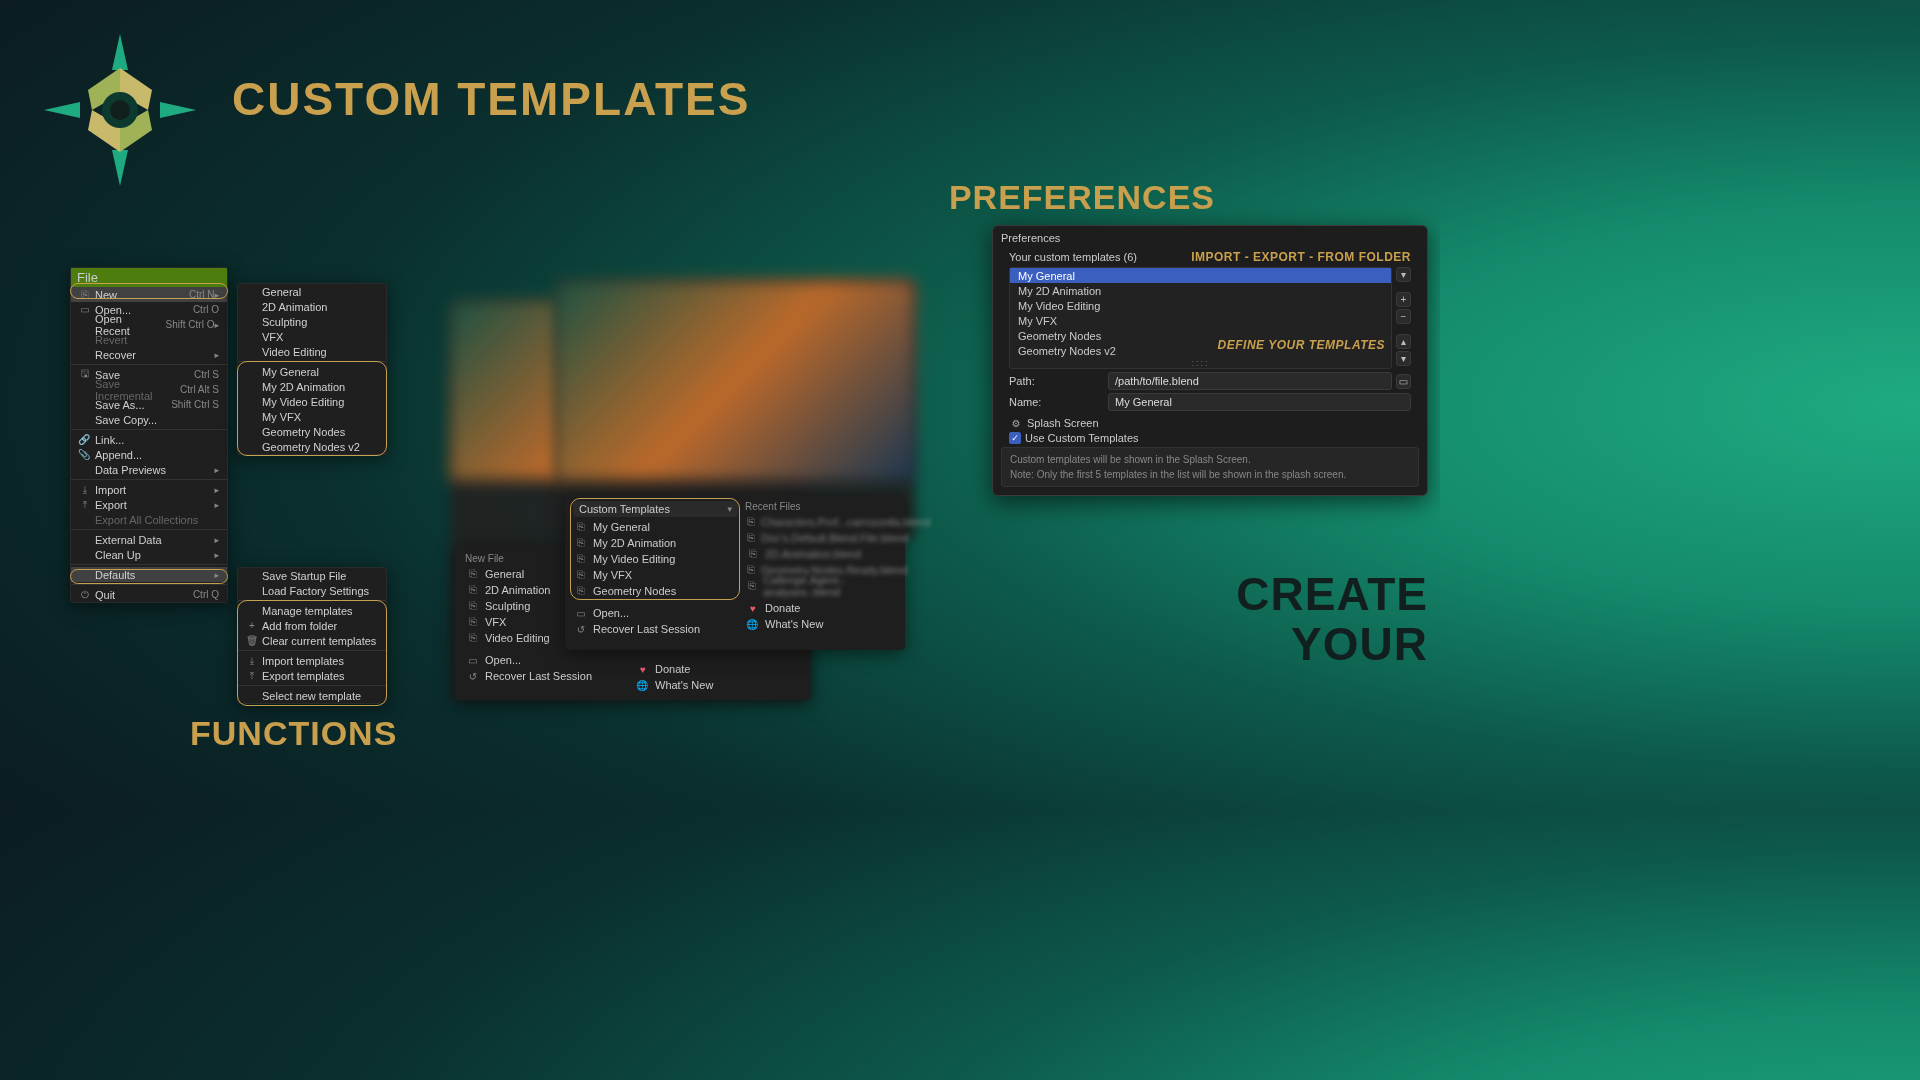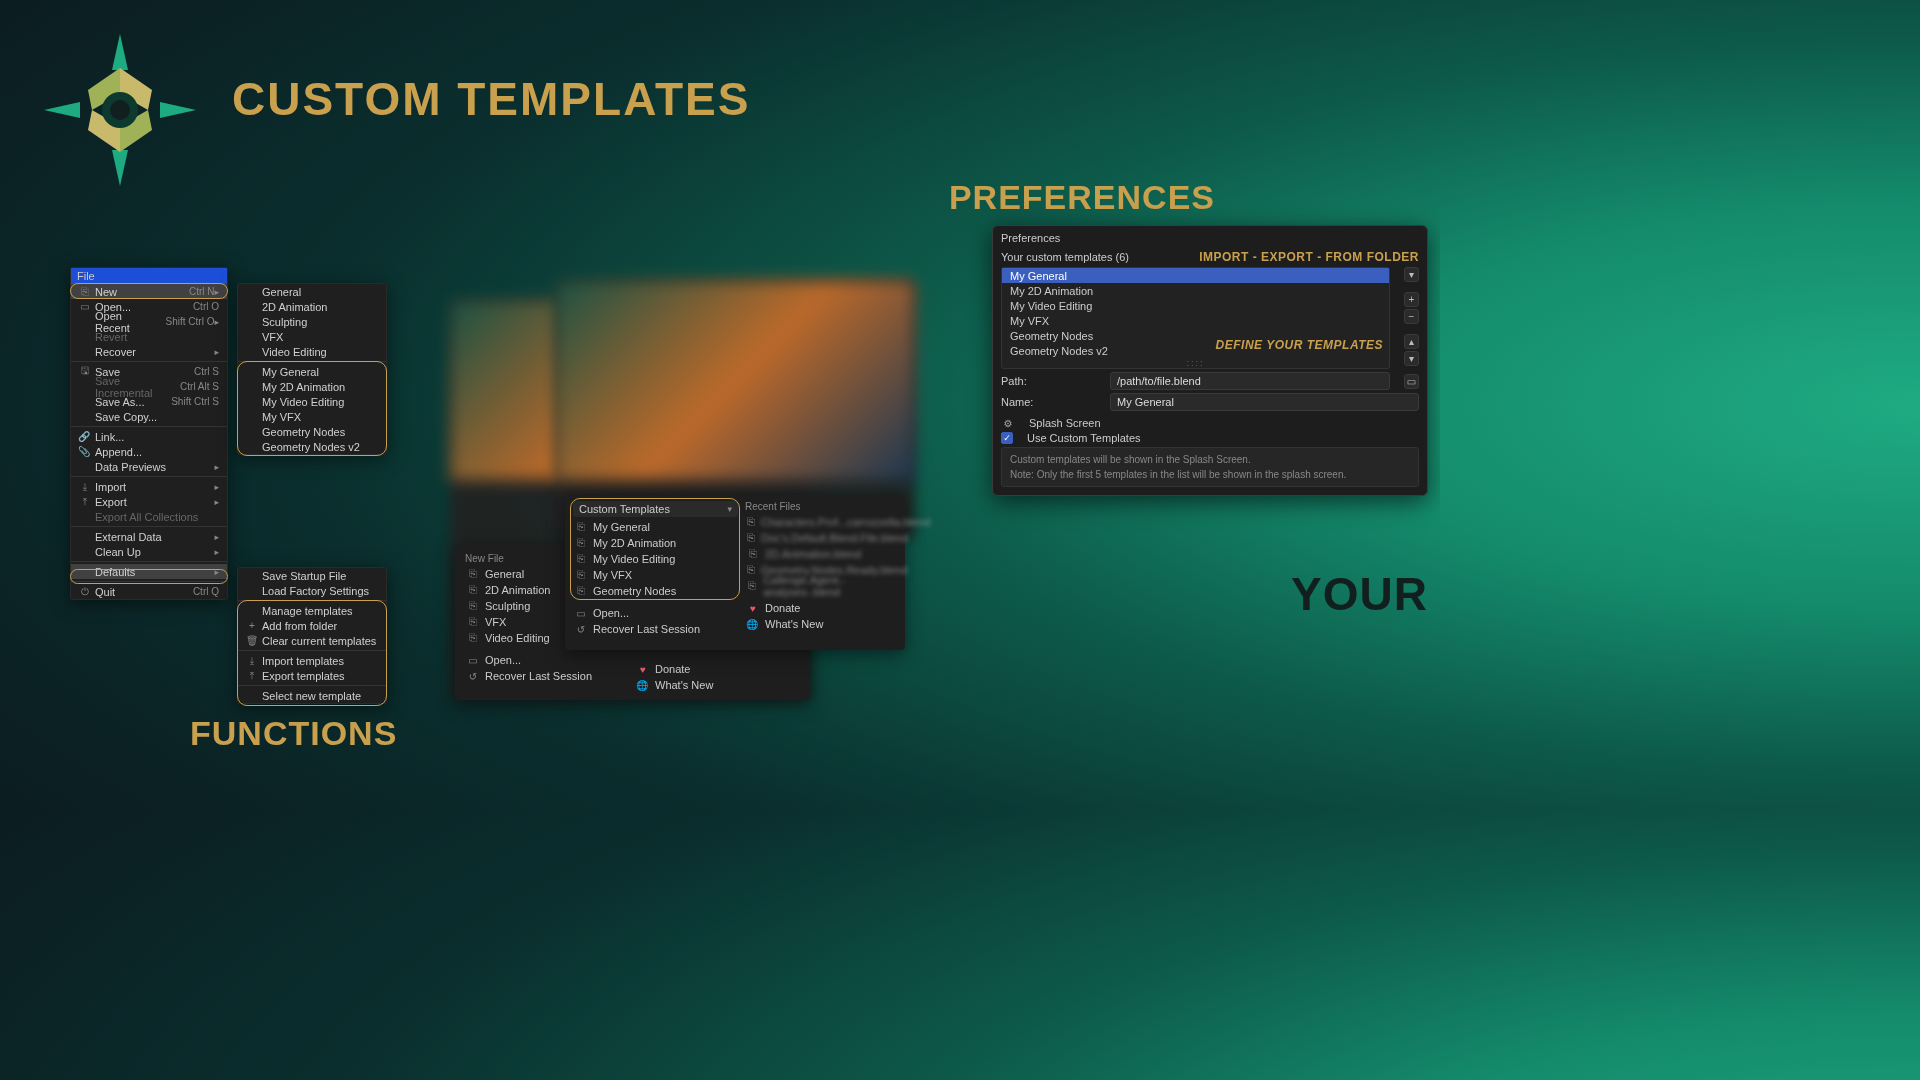--- a/index.html
+++ b/index.html
@@ -19,28 +19,28 @@
 
 
 .panel { position:absolute; background:#1f1f1f; border:1px solid #2a2a2a; font-size:11px; color:#d0d0d0; box-shadow:0 4px 18px rgba(0,0,0,.5); border-radius:3px; }
 .menu-item { display:flex; align-items:center; padding:2px 8px 2px 6px; height:15px; }
 .menu-sep { height:1px; background:#333; margin:2px 0; }
 .mi-icon { width:16px; display:flex; justify-content:center; font-size:10px; color:#888; }
 .mi-label { flex:1; padding-left:2px; }
 .mi-short { color:#888; font-size:10px; padding-left:10px; }
 .mi-arrow { color:#888; font-size:9px; }
 .disabled { color:#666; }
-.menu-title { padding:2px 6px; background:#1d4ed8; font-size:11px; color:#ccc; }
+.menu-title { padding:2px 6px; background:#4d7c0f; font-size:13px; color:#ccc; }
 
 .hilite { background:#414141; }
 .hilite-border { border:1px solid #c9a04e; border-radius:10px; position:absolute; pointer-events:none; }
 
 
 .prefs { position:absolute; background:#1d1d1d; border:1px solid #3a3a3a; border-radius:6px; font-size:11px; color:#ccc; padding:6px 8px 8px 8px; box-shadow:0 6px 24px rgba(0,0,0,.6); }
-.prefs-row { display:flex; align-items:center; gap:14px; margin:3px 0; }
+.prefs-row { display:flex; align-items:center; gap:4px; margin:3px 8px; }
 .prefs-field { background:#2a2a2a; border:1px solid #3a3a3a; border-radius:3px; padding:2px 6px; flex:1; color:#ddd; font-size:11px; }
 .prefs-list { background:#222; border:1px solid #333; border-radius:3px; }
 .prefs-list .row { padding:2px 8px; height:15px; display:flex; align-items:center; }
 .prefs-list .row.sel { background:#3b5fbf; color:#fff; }
 .side-btns { display:flex; flex-direction:column; gap:2px; }
 .side-btn { width:15px; height:15px; background:#2b2b2b; border:1px solid #3a3a3a; border-radius:3px; display:flex; align-items:center; justify-content:center; font-size:10px; color:#bbb; cursor:pointer; }
 .chk { width:12px; height:12px; border:1px solid #555; border-radius:2px; display:inline-flex; align-items:center; justify-content:center; font-size:9px; background:#2a2a2a; }
 .chk.on { background:#3b5fbf; border-color:#3b5fbf; color:#fff; }
 .note { background:#262626; border:1px solid #333; border-radius:3px; padding:6px 8px; font-size:10px; color:#888; }
 
@@ -74,20 +74,21 @@
     <circle cx="80" cy="80" r="18" fill="#0d3a2f"></circle>
     <circle cx="80" cy="80" r="10" fill="#11201e"></circle>
   </g>
 </svg>
 </div>
 
 <div class="title">CUSTOM TEMPLATES</div>
 <div class="tag-func">FUNCTIONS</div>
 <div class="tag-pref">PREFERENCES</div>
 <div class="tag-right">
+  <div>CREATE</div>
     <div>YOUR</div>
 </div>
 
 <div class="panel" style="left:70px; top:267px; width:158px;">
   <div class="menu-title">File</div>
   <div id="file-menu-body">
       <div class="menu-item hilite">
         <span class="mi-icon">⎘</span>
         <span class="mi-label ">New</span>
         <span class="mi-short">Ctrl N</span>

